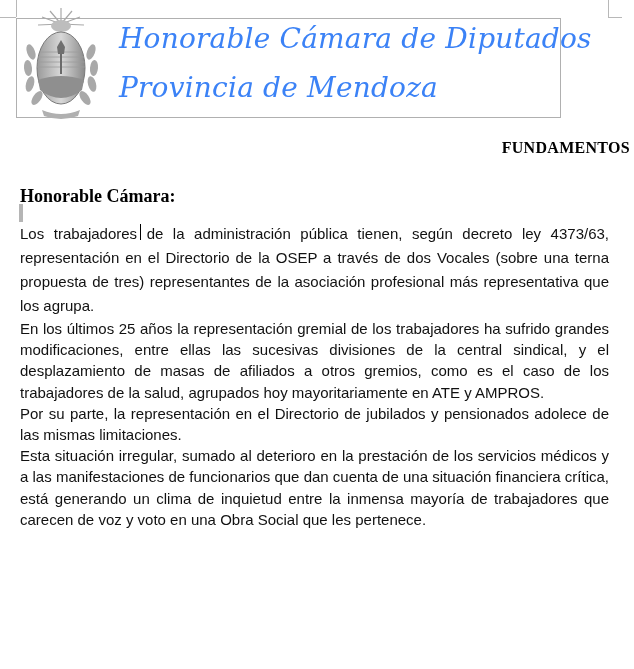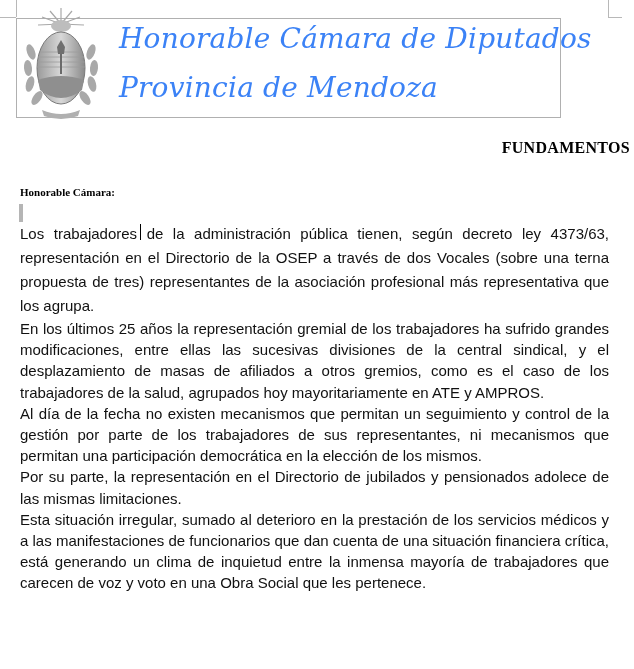--- a/index.html
+++ b/index.html
@@ -22,21 +22,21 @@
     }
     .htitle.l1 { top: 22px; }
     .htitle.l2 { top: 71px; }
     .fund {
       position: absolute; left: 0; width: 630px; top: 139px; text-align: right;
       font-family: "Liberation Serif", serif; font-weight: bold; font-size: 16px;
       letter-spacing: 0.3px;
     }
     .salute {
       position: absolute; left: 20px; top: 186px;
-      font-family: "Liberation Serif", serif; font-weight: bold; font-size: 11px;
+      font-family: "Liberation Serif", serif; font-weight: bold; font-size: 18px;
     }
     .mark {
       position: absolute; left: 19px; top: 204px; width: 4px; height: 18px; background: #b5b5b5;
     }
     .body {
       position: absolute; left: 20px; top: 222px; width: 589px;
       font-family: "Liberation Sans", sans-serif; font-size: 15px; color: #111;
     }
     .body p { margin: 0; text-align: justify; line-height: 21.2px; }
     .body p.first { line-height: 24px; }
@@ -101,16 +101,15 @@
 <div class="htitle l2">Provincia de Mendoza</div>
 
 <div class="fund">FUNDAMENTOS</div>
 <div class="salute">Honorable Cámara:</div>
 <div class="mark"></div>
 
 <div class="body">
   <span class="caret"></span>
   <p class="first">Los trabajadores de la administración pública tienen, según decreto ley 4373/63, representación en el Directorio de la OSEP a través de dos Vocales (sobre una terna propuesta de tres) representantes de la asociación profesional más representativa que los agrupa.</p>
   <p>En los últimos 25 años la representación gremial de los trabajadores ha sufrido grandes modificaciones, entre ellas las sucesivas divisiones de la central sindical, y el desplazamiento de masas de afiliados a otros gremios, como es el caso de los trabajadores de la salud, agrupados hoy mayoritariamente en ATE y AMPROS.</p>
-  <p>Al día de la fecha no existen mecanismos que permitan un seguimiento y control de la gestión por parte de los trabajadores de sus representantes, ni mecanismos que permitan una participación democrática en la elección de los mismos.</p>
   <p>Por su parte, la representación en el Directorio de jubilados y pensionados adolece de las mismas limitaciones.</p>
   <p>Esta situación irregular, sumado al deterioro en la prestación de los servicios médicos y a las manifestaciones de funcionarios que dan cuenta de una situación financiera crítica, está generando un clima de inquietud entre la inmensa mayoría de trabajadores que carecen de voz y voto en una Obra Social que les pertenece.</p>
 </div>
 
 </body></html>

